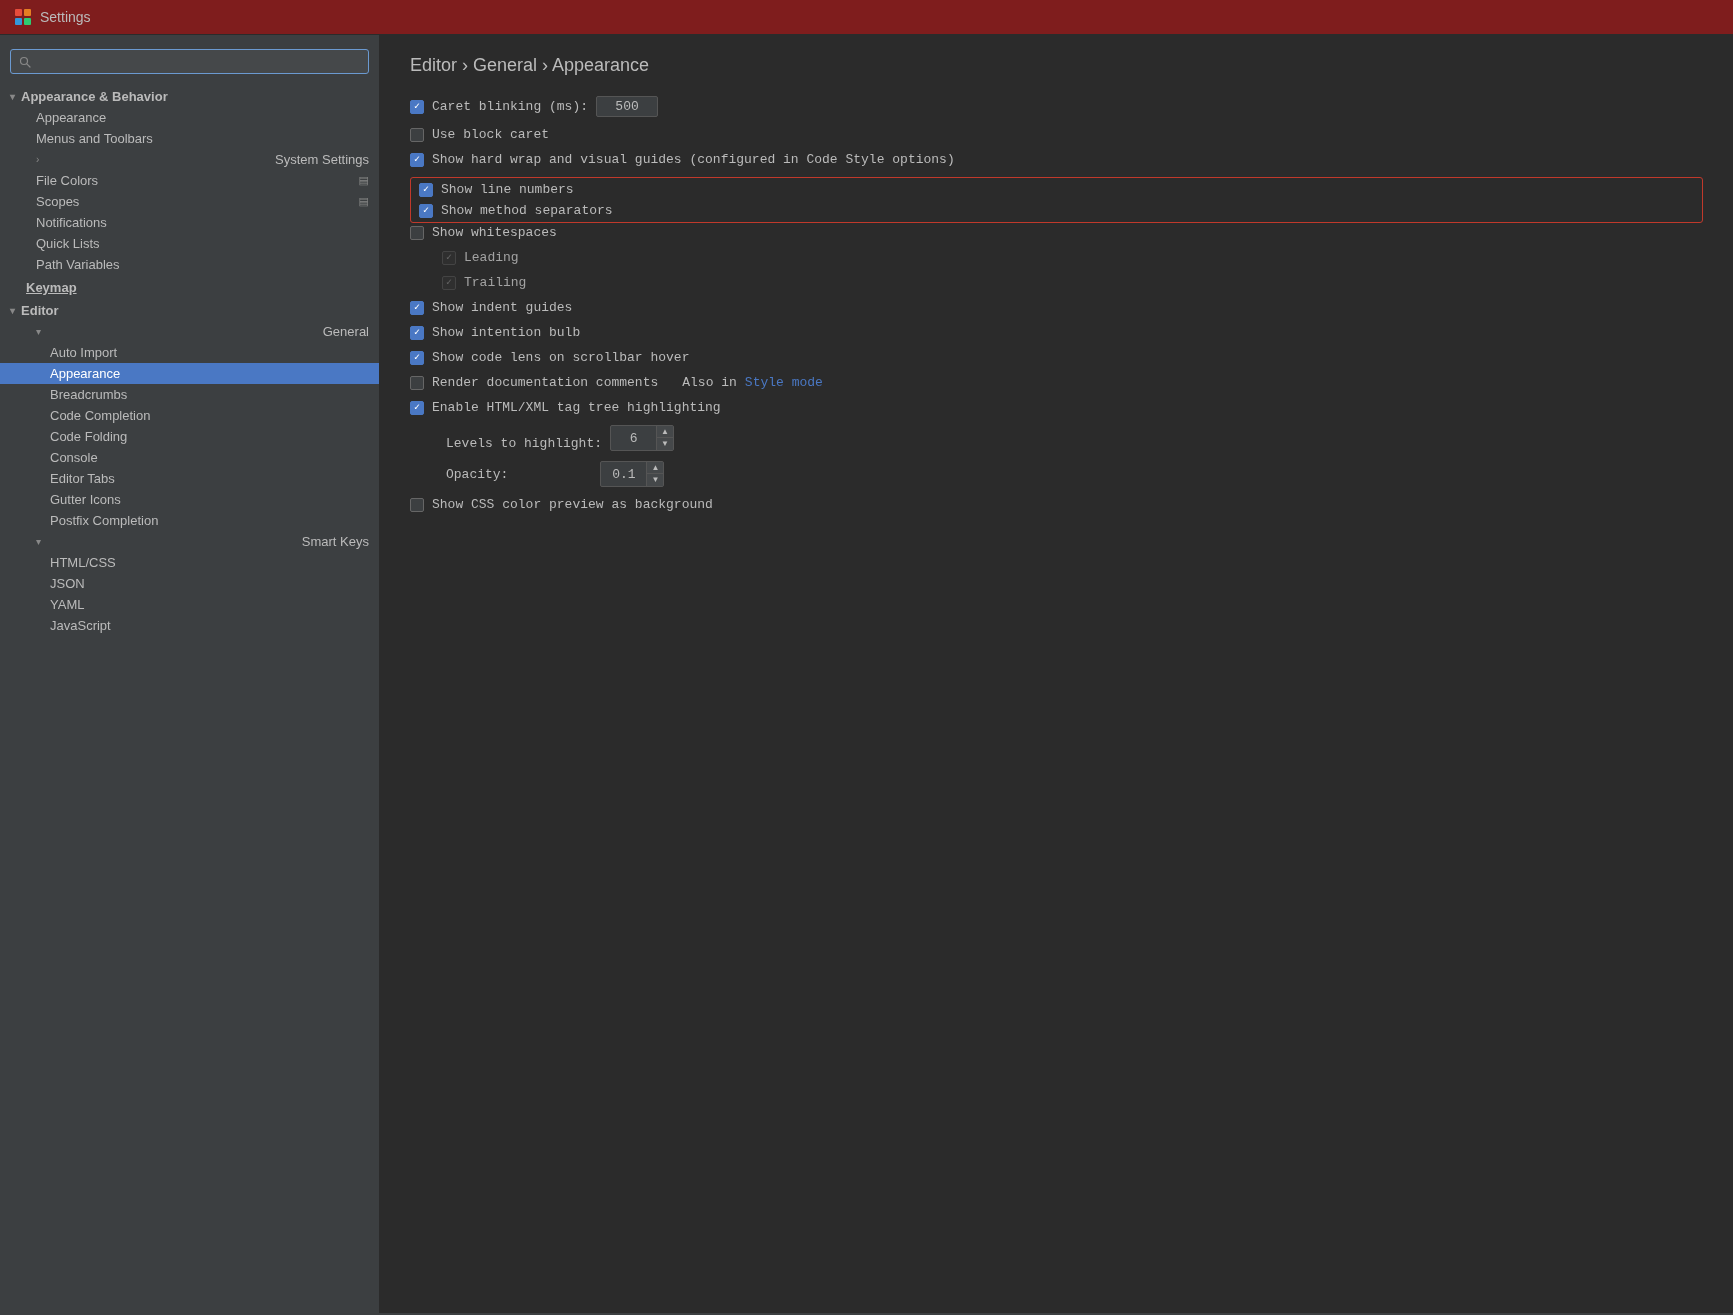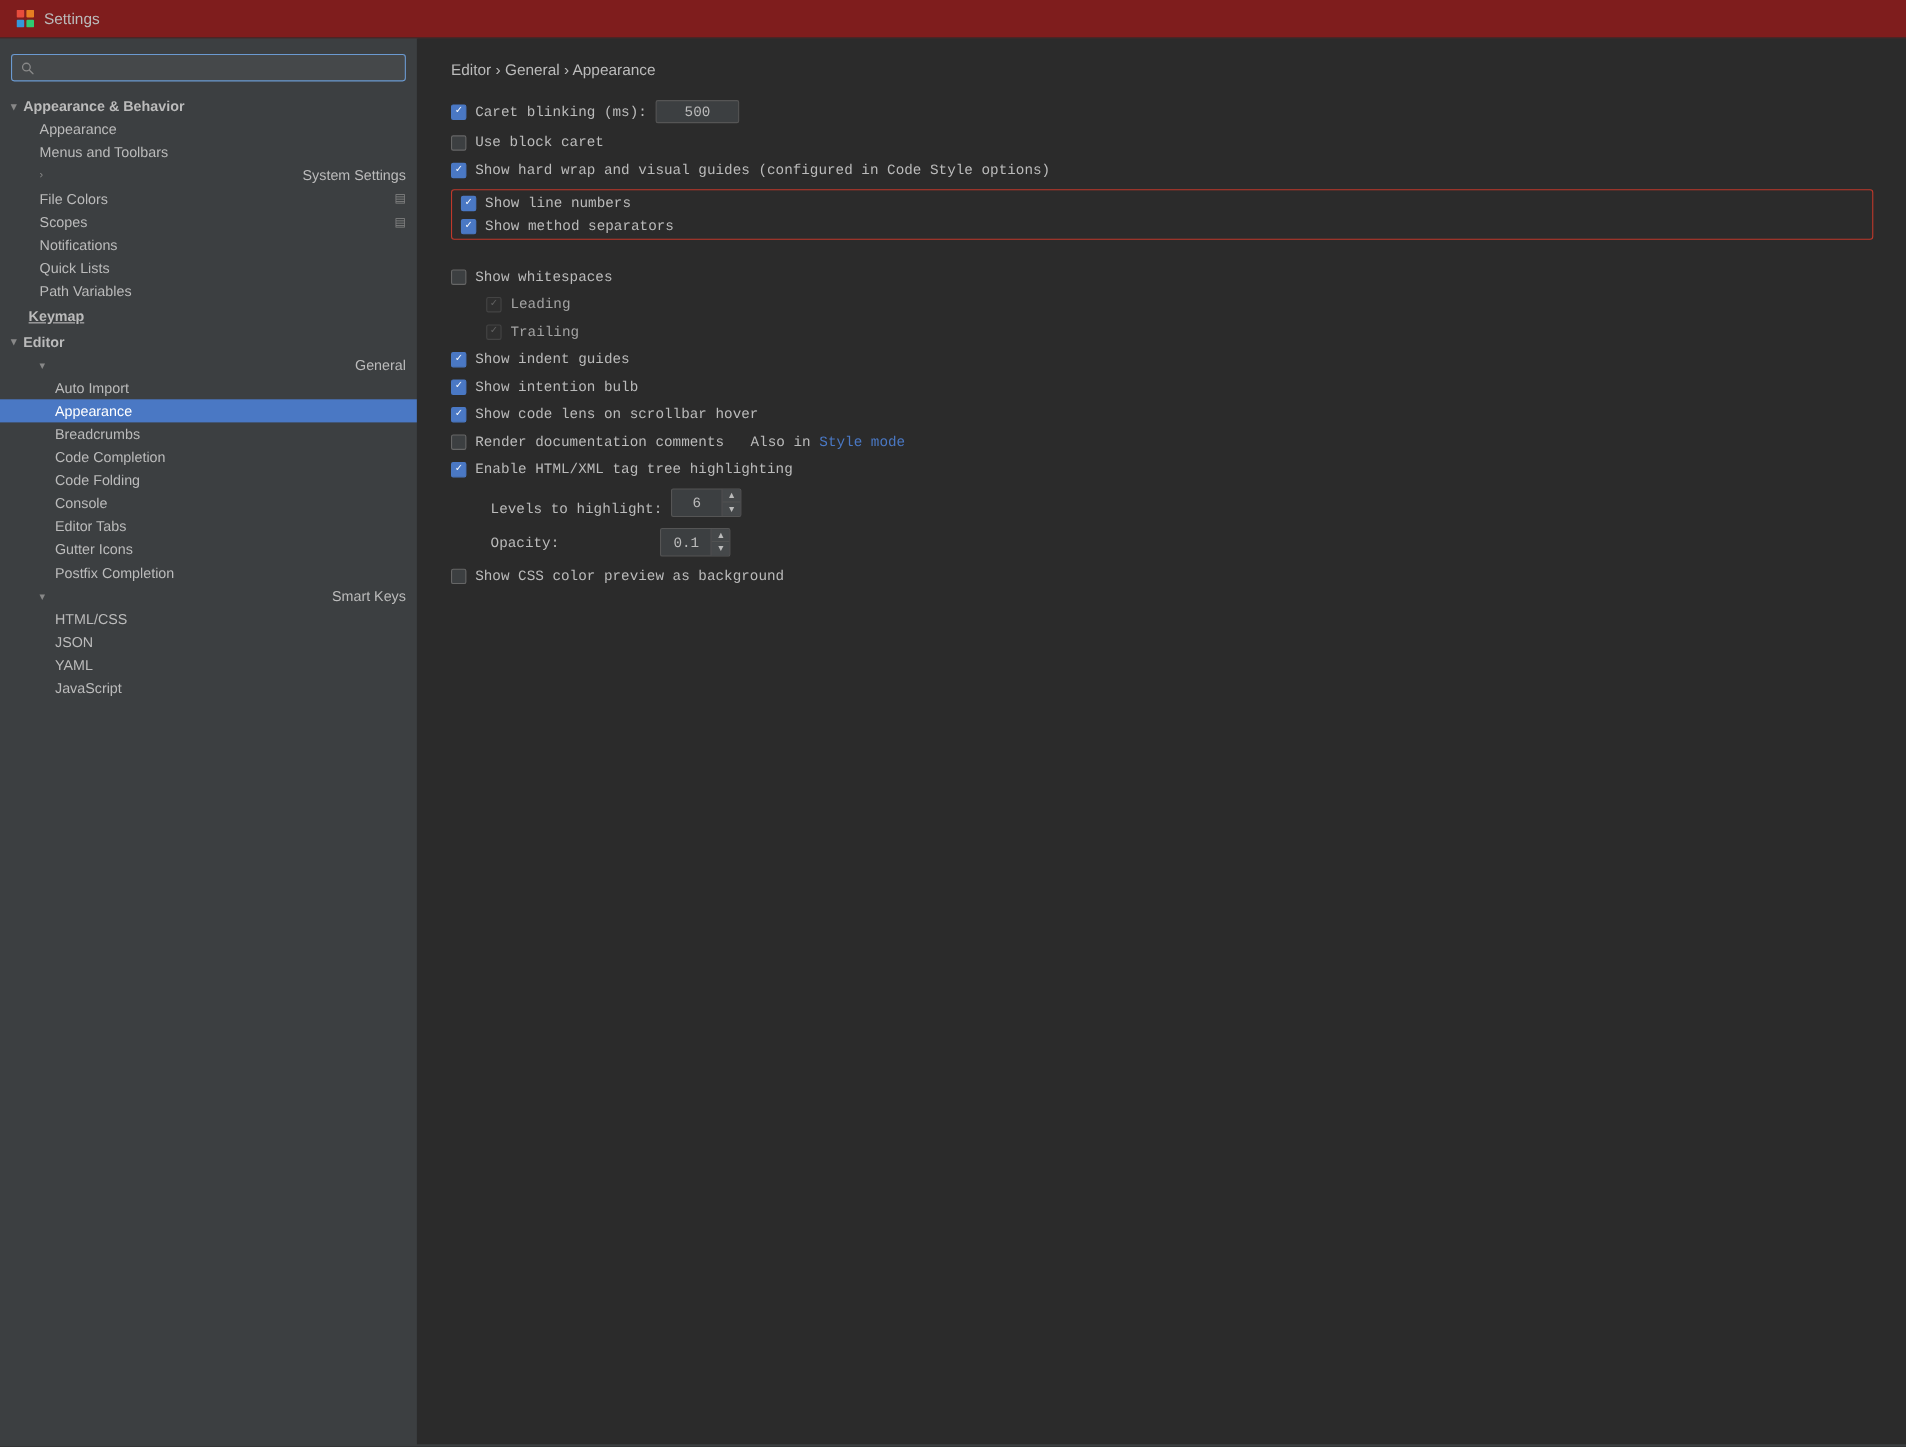--- a/index.html
+++ b/index.html
@@ -142,21 +142,21 @@
     
     .content {
       flex: 1;
       background: #2b2b2b;
       padding: 20px 30px;
       overflow-y: auto;
     }
 
     .breadcrumb {
       font-family: Arial, sans-serif;
-      font-size: 14px;
+      font-size: 18px;
       color: #bbbbbb;
       margin-bottom: 20px;
     }
 
     .settings-row {
       display: flex;
       align-items: center;
       margin-bottom: 10px;
       gap: 8px;
       font-family: 'Courier New', Courier, monospace;
@@ -164,21 +164,21 @@
     }
 
     .settings-row.indented {
       padding-left: 32px;
     }
 
     .highlighted-group {
       border: 1.5px solid #c0392b;
       border-radius: 3px;
       padding: 4px 8px;
-      margin-bottom: 26px;
+      margin-bottom: 2px;
       margin-left: 0;
     }
 
     .highlighted-group .settings-row {
       margin-bottom: 6px;
     }
 
     .highlighted-group .settings-row:last-child {
       margin-bottom: 0;
     }
@@ -233,21 +233,21 @@
       line-height: 1;
     }
 
     .text-input-small {
       background: #3c3f41;
       border: 1px solid #555;
       color: #bbbbbb;
       font-family: 'Courier New', Courier, monospace;
       font-size: 13px;
       padding: 2px 6px;
-      width: 76px;
+      width: 62px;
       text-align: center;
       border-radius: 2px;
     }
 
     .spinner-input {
       display: flex;
       align-items: center;
       background: #3c3f41;
       border: 1px solid #555;
       border-radius: 2px;

